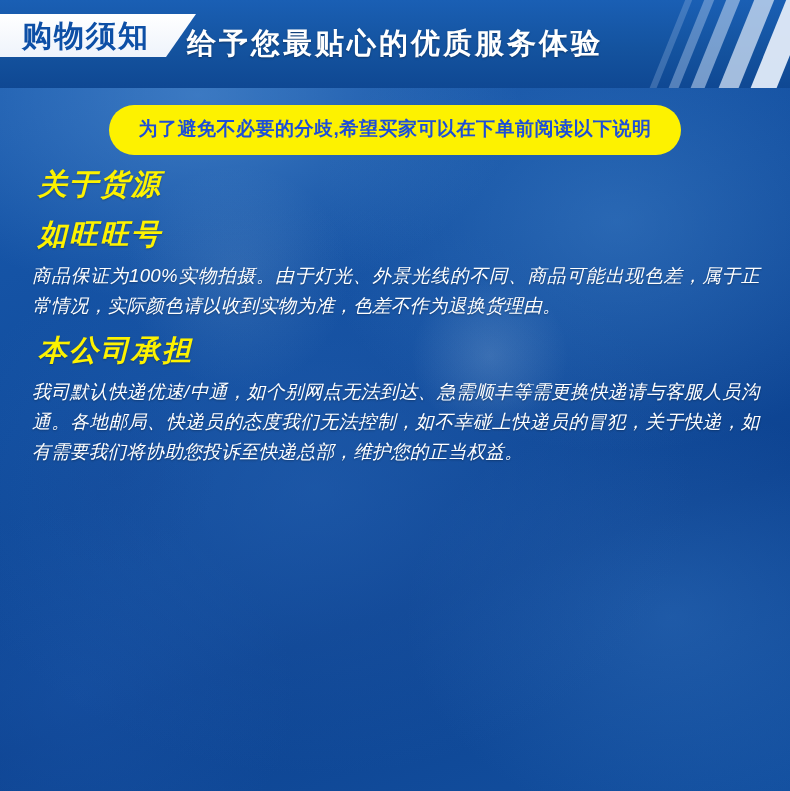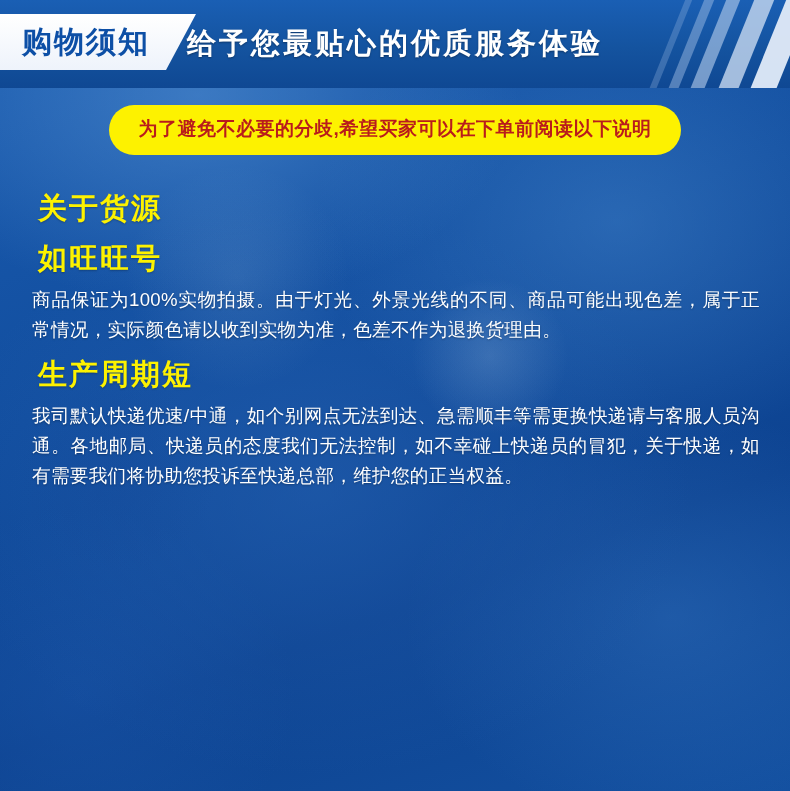--- a/index.html
+++ b/index.html
@@ -65,24 +65,24 @@
   .header-stripes i:nth-child(1) { right: 6px;   background: rgba(225,235,248,0.95); }
   .header-stripes i:nth-child(2) { right: 44px;  background: rgba(200,218,240,0.80); width: 20px;}
   .header-stripes i:nth-child(3) { right: 78px;  background: rgba(180,205,235,0.62); width: 14px;}
   .header-stripes i:nth-child(4) { right: 104px; background: rgba(170,198,232,0.45); width: 10px;}
   .header-stripes i:nth-child(5) { right: 126px; background: rgba(160,190,228,0.30); width: 7px;}
 
   .badge {
     position: absolute;
     left: 0;
     top: 14px;
-    height: 56px;
+    height: 43px;
     padding: 0 46px 0 22px;
     display: flex;
-    align-items: center;
+    align-items: flex-end;
     background: linear-gradient(180deg, #ffffff 0%, #eef3fb 100%);
     clip-path: polygon(0 0, 100% 0, calc(100% - 30px) 100%, 0 100%);
     box-shadow: 0 2px 6px rgba(0,0,0,0.25);
   }
   .badge span {
     font-size: 30px;
     font-weight: bold;
     color: #0d4fa6;
     letter-spacing: 2px;
     font-family: "Liberation Sans", "DejaVu Sans", sans-serif;
@@ -114,29 +114,30 @@
   }
   .notice {
     background: #fdf200;
     border-radius: 26px;
     padding: 11px 30px 13px;
     max-width: 600px;
   }
   .notice span {
     font-size: 19px;
     font-weight: bold;
-    color: #b91c1c;
+    color: #1d4ed8;
     letter-spacing: 0.5px;
   }
 
   
   .content {
     position: relative;
     z-index: 2;
-    padding: 26px 26px 0 32px;
+    padding: 2px 26px 0 32px;
+    font-style: italic;
   }
   .section { margin-bottom: 10px; }
   .section-title {
     font-size: 29px;
     font-weight: bold;
     color: #fdf200;
     letter-spacing: 2px;
     margin: 8px 0 6px 6px;
     text-shadow: 0 1px 2px rgba(0,0,0,0.25);
   }
@@ -183,18 +184,18 @@
       <div class="section-title">关于货源</div>
     </div>
 
     <div class="section">
       <div class="section-title">如旺旺号</div>
       <div class="section-body">商品保证为100%实物拍摄。由于灯光、外景光线的不同、商品可能出现色差，属于正常情况，实际颜色请以收到实物为准，色差不作为退换货理由。</div>
     </div>
 
 
     <div class="section">
-      <div class="section-title">生产周期短</div>
+      <div class="section-title">本公司承担</div>
       <div class="section-body">我司默认快递优速/中通，如个别网点无法到达、急需顺丰等需更换快递请与客服人员沟通。各地邮局、快递员的态度我们无法控制，如不幸碰上快递员的冒犯，关于快递，如有需要我们将协助您投诉至快递总部，维护您的正当权益。</div>
     </div>
 
   </div>
 </div>
 
 </body></html>

